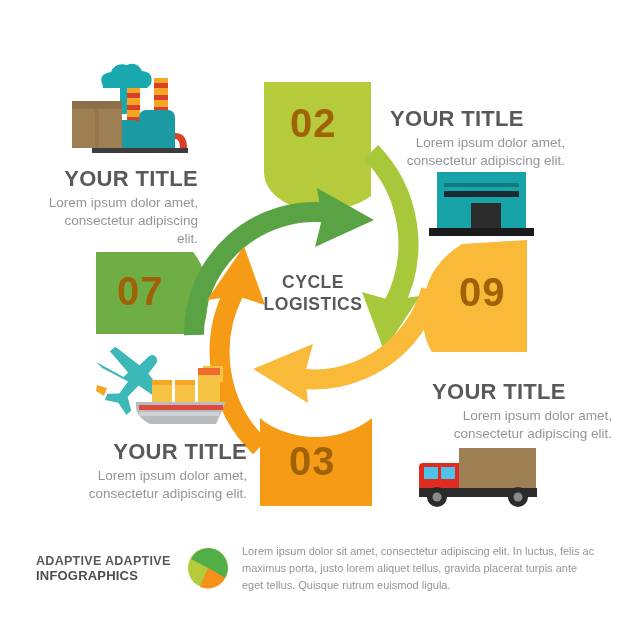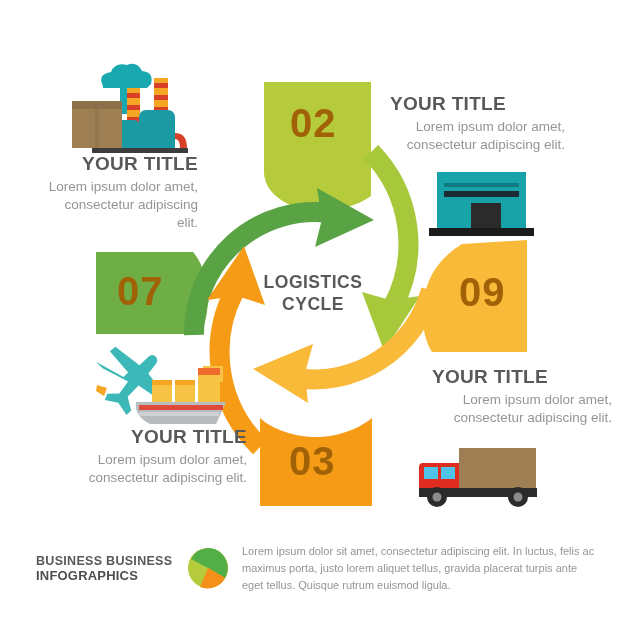--- a/index.html
+++ b/index.html
@@ -28,25 +28,25 @@
     height: 626px;
   }
 
   
   .txt-block {
     position: absolute;
   }
   .txt-title {
     font-family: "Liberation Sans", sans-serif;
     font-weight: bold;
-    font-size: 19px;
+    font-size: 22px;
     letter-spacing: 0.3px;
     color: #58595b;
     line-height: 1.15;
-    margin: 3px 0 3px 0;
+    margin: 16px 0 3px 0;
     white-space: nowrap;
   }
   .txt-body {
     font-family: "Liberation Sans", sans-serif;
     font-size: 13.5px;
     color: #939598;
     line-height: 1.33;
     margin: 0;
     text-align: right;
   }
@@ -270,22 +270,22 @@
     </g>
 
   </svg>
 
   <div class="box-num" id="num-01">07</div>
   <div class="box-num" id="num-02">02</div>
   <div class="box-num" id="num-03">09</div>
   <div class="box-num" id="num-04">03</div>
 
   <div id="center-label">
+    <div>CYCLE</div>
     <div>LOGISTICS</div>
-    <div>CYCLE</div>
   </div>
 
   <div class="txt-block align-right" id="block-01">
     <div class="txt-title">YOUR TITLE</div>
     <div class="txt-body">Lorem ipsum dolor amet, consectetur adipiscing elit.</div>
   </div>
 
   <div class="txt-block align-left" id="block-02">
     <div class="txt-title">YOUR TITLE</div>
     <div class="txt-body">Lorem ipsum dolor amet, consectetur adipiscing elit.</div>
@@ -296,20 +296,20 @@
     <div class="txt-body">Lorem ipsum dolor amet, consectetur adipiscing elit.</div>
   </div>
 
   <div class="txt-block align-right" id="block-04">
     <div class="txt-title">YOUR TITLE</div>
     <div class="txt-body">Lorem ipsum dolor amet, consectetur adipiscing elit.</div>
   </div>
 
   <div id="footer">
     <div id="footer-brand">
-      <div class="brand-line1">BUSINESS BUSINESS</div>
+      <div class="brand-line1">ADAPTIVE ADAPTIVE</div>
       <div class="brand-line2">INFOGRAPHICS</div>
     </div>
     <div id="footer-logo"></div>
     <div id="footer-text">Lorem ipsum dolor sit amet, consectetur adipiscing elit. In luctus, felis ac maximus porta, justo lorem aliquet tellus, gravida placerat turpis ante eget tellus. Quisque rutrum euismod ligula.</div>
   </div>
 
 </div>
 
 </body></html>

